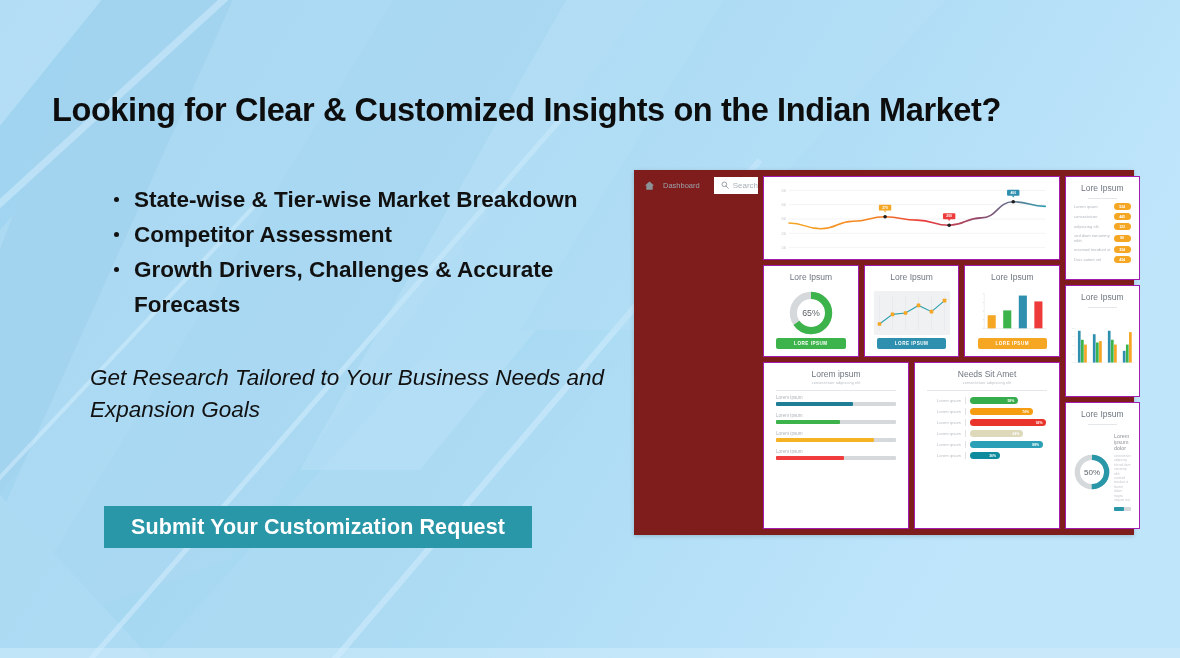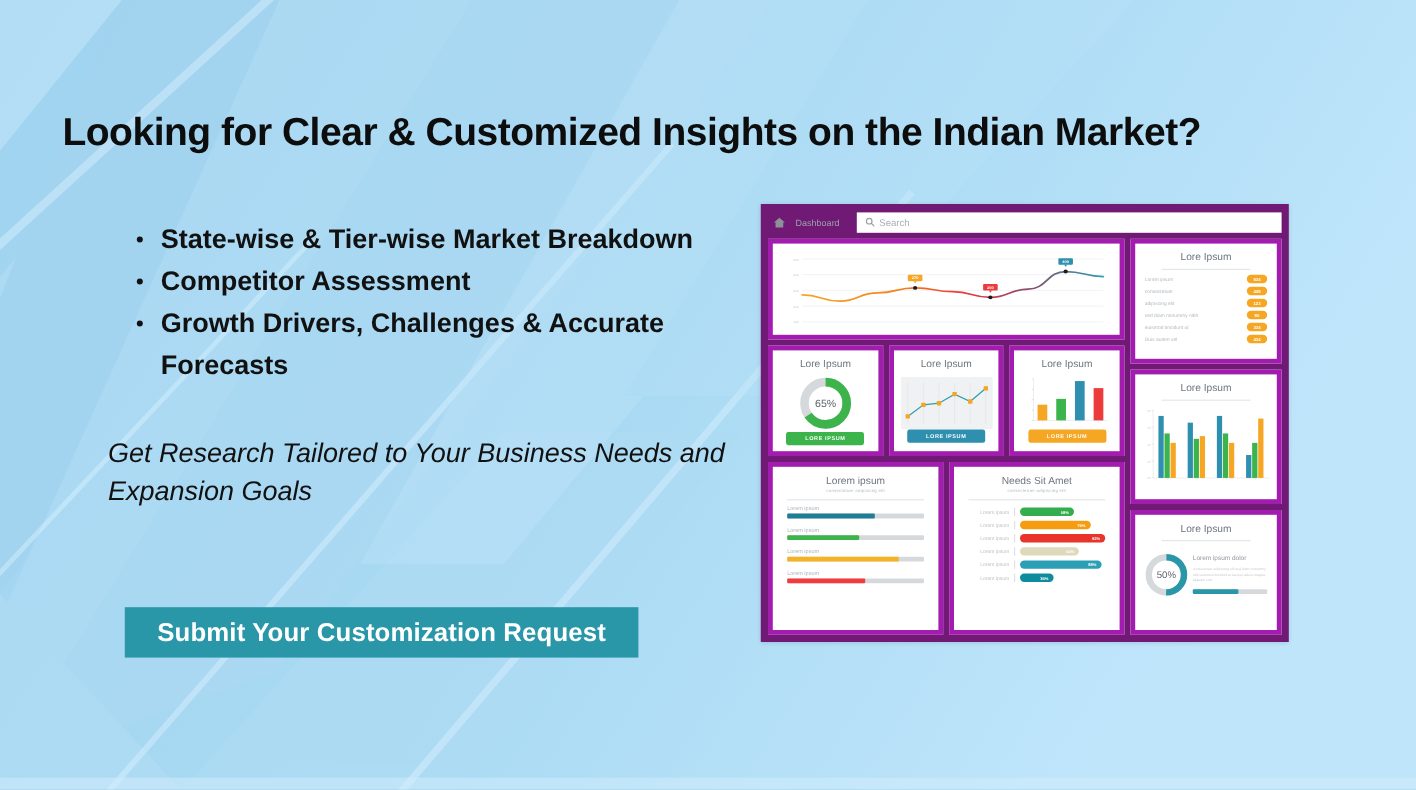--- a/index.html
+++ b/index.html
@@ -48,41 +48,41 @@
     background: #2a97a8; color: #ffffff;
     font-size: 21.5px; font-weight: bold;
     display: flex; align-items: center; justify-content: center;
     border: none; cursor: pointer; letter-spacing: 0.1px;
     font-family: "Liberation Sans", sans-serif;
   }
 
   
   .dash {
     position: absolute; left: 634px; top: 170px;
-    width: 440px; height: 365px;
-    background: #701a75;
+    width: 500px; height: 365px;
+    background: #7f1d1d;
     box-shadow: 0 1px 4px rgba(0,0,0,.18);
     z-index: 2; padding: 6px;
-    display: flex; flex-direction: column; gap: 5px;
+    display: flex; gap: 5px;
   }
   .dash-top { display: flex; align-items: center; height: 18px; gap: 8px; }
   .home-ico { width: 11px; height: 11px; margin-left: 4px; }
   .dash-label { font-size: 7.5px; color: #9aa3ab; }
   .search-box {
     flex: 1; height: 17px; background: #fff; display: flex;
     align-items: center; gap: 4px; padding-left: 7px; margin-left: 6px;
   }
   .search-ico { width: 8px; height: 8px; }
   .search-ph { font-size: 8px; color: #a9b0b6; }
 
   .dash-body { flex: 1; display: flex; gap: 5px; }
   .col-left { width: 297px; display: flex; flex-direction: column; gap: 5px; }
   .col-right { flex: 1; display: flex; flex-direction: column; gap: 5px; }
 
-  .card { background: #fff; border: 4px solid #a21caf; position: relative; }
+  .card { background: #fff; border: 1px solid #a21caf; position: relative; }
 
   .card-title { font-size: 8.5px; color: #6f7680; text-align: center; padding-top: 6px; }
   .card-sub { font-size: 3.6px; color: #b5bbc1; text-align: center; padding-top: 2px; letter-spacing: .2px;}
   .rule { height: 1px; background: #e4e7ea; margin: 5px 12px 0 12px; }
 
   
   .linecard { height: 84px; padding: 6px 8px 4px 4px; }
 
   
   .mini-row { display: flex; gap: 5px; height: 92px; }

